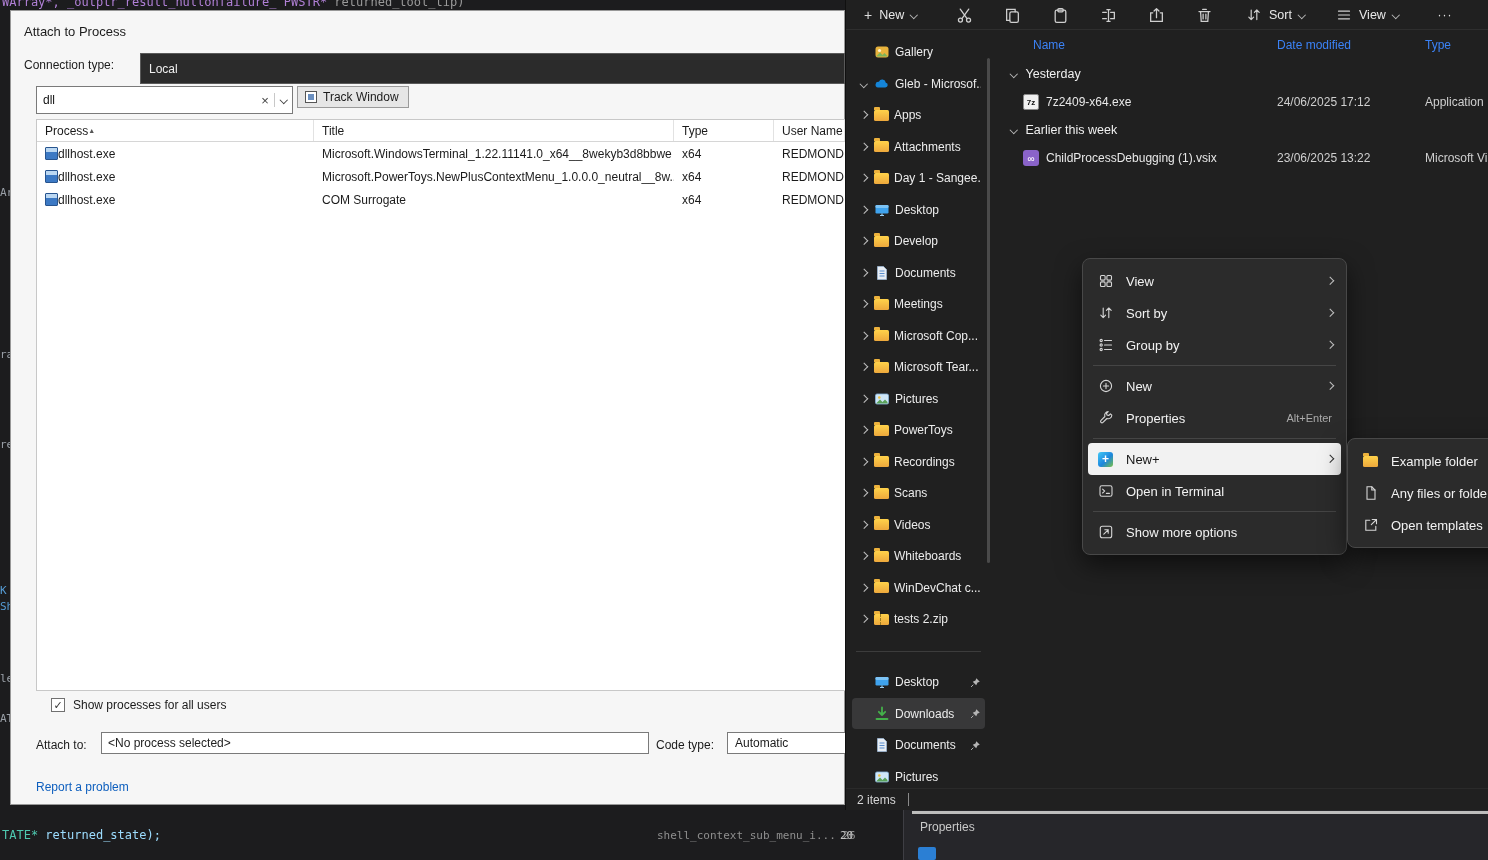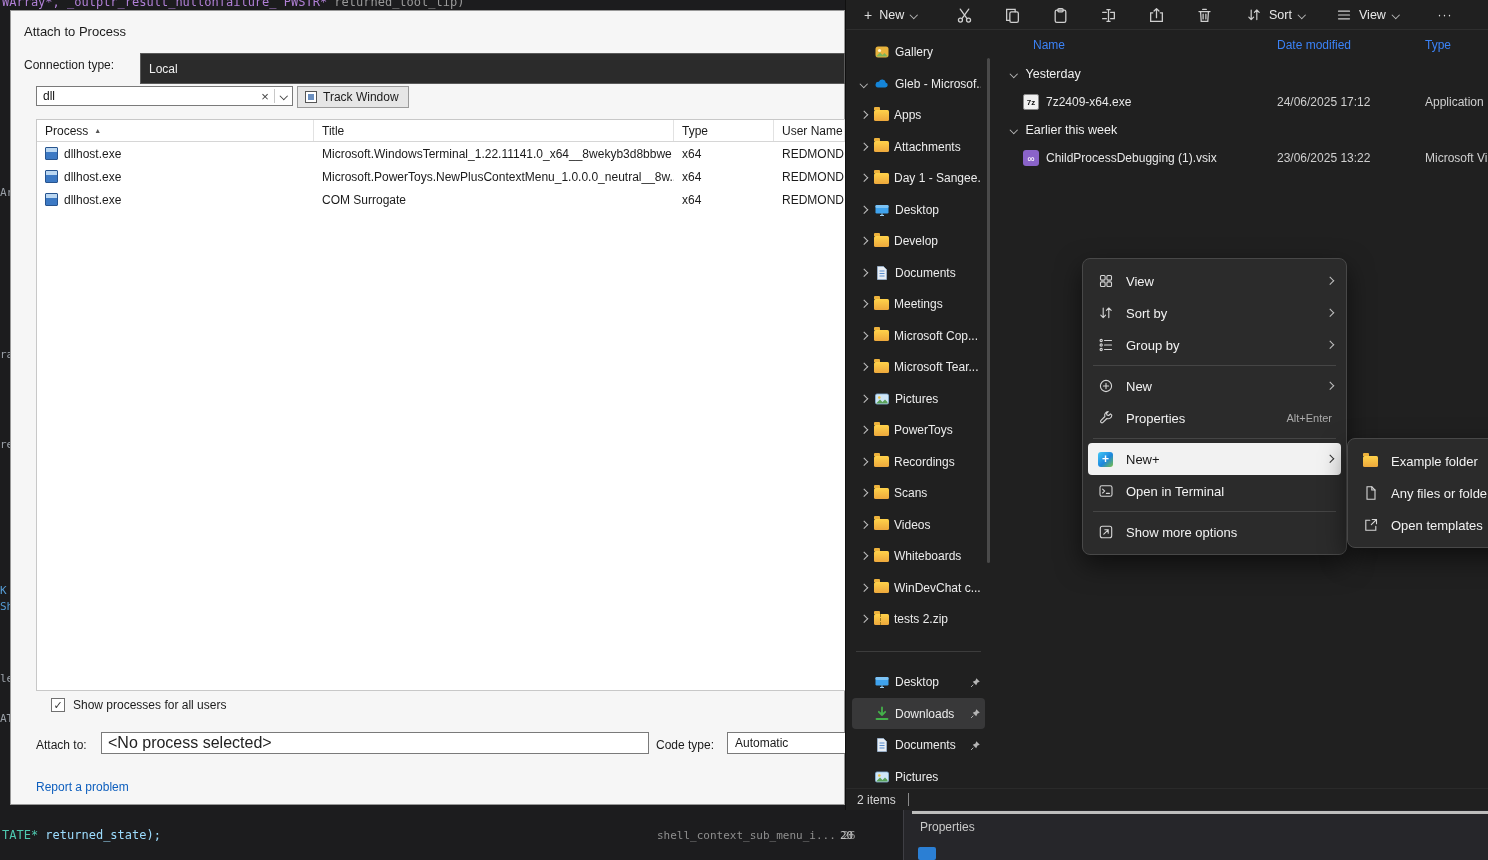--- a/index.html
+++ b/index.html
@@ -22,40 +22,40 @@
 .cv{display:inline-block;width:5.5px;height:5.5px;border-right:1.2px solid #bdbdbd;border-bottom:1.2px solid #bdbdbd}
 .cv.r{transform:rotate(-45deg)}
 .cv.d{transform:rotate(45deg)}
 .cv.dark{border-color:#3d3d3d}
 
 .dialog{position:absolute;left:10px;top:10px;width:835px;height:795px;background:#f6f6f6;border:1px solid #989898;z-index:2;color:#1b1b1b;font-size:12px}
 .dlg-title{position:absolute;left:13px;top:13px;font-size:13px}
 .lbl{position:absolute}
 .l-conn{left:13px;top:47px}
 .conn-combo{position:absolute;left:129px;top:42px;width:705px;height:31px;background:#2b2b2b;border:1px solid #5a5a5a;color:#f0f0f0;display:flex;align-items:center;padding:0 8px}
-.fbox{position:absolute;left:25px;top:75px;width:257px;height:20px;background:#fff;border:1px solid #7a7a7a;display:flex;align-items:center}
+.fbox{position:absolute;left:25px;top:75px;width:257px;height:28px;background:#fff;border:1px solid #7a7a7a;display:flex;align-items:center}
 .fbox input{flex:1;min-width:0;border:none;outline:none;font-size:12px;padding:0 6px;font-family:inherit;background:transparent;color:#111}
 .fx{width:18px;text-align:center;color:#444;font-size:13px}
 .fsep{width:1px;height:14px;background:#c8c8c8}
 .fchev{width:17px;display:flex;align-items:center;justify-content:center}
 .track-btn{position:absolute;left:286px;top:75px;width:112px;height:22px;background:#e6e6e6;border:1px solid #9a9a9a;font-size:12px;font-family:inherit;display:flex;align-items:center;gap:6px;padding:0 7px;color:#1b1b1b}
 .tw-ic{width:12px;height:12px;border:1px solid #555;background:#fff;position:relative;flex:none}
 .tw-ic::after{content:"";position:absolute;left:2px;top:2px;width:6px;height:6px;background:#6a8fc0}
 .ptable{position:absolute;left:25px;top:108px;width:810px;height:572px;background:#fff;border:1px solid #c8c8c8}
 .ph{display:flex;height:22px;border-bottom:1px solid #d6d6d6;color:#1b1b1b}
 .ph .c{border-right:1px solid #e2e2e2}
-.c{display:flex;align-items:center;padding:0 8px;gap:6px;overflow:hidden;white-space:nowrap}
+.c{display:flex;align-items:center;padding:0 8px;gap:0;overflow:hidden;white-space:nowrap}
 .pr{display:flex;height:23px;align-items:center}
 .c1{width:277px;flex:none}.c2{width:360px;flex:none}.c3{width:100px;flex:none}.c4{flex:1;min-width:0}
 .sort-ic{font-size:7px;color:#555}
 .icproc{flex:none;width:13px;height:13px;border:1px solid #27548f;background:linear-gradient(#bcd8f2 0,#bcd8f2 4px,#3c79c4 4px);border-radius:1px}
 .chkrow{position:absolute;left:40px;top:687px;display:flex;align-items:center;gap:8px}
 .chk{width:14px;height:14px;border:1px solid #707070;background:#fff;display:flex;align-items:center;justify-content:center;font-size:11px;color:#333}
 .l-attach{left:25px;top:727px}
-.attach-input{position:absolute;left:90px;top:721px;width:548px;height:22px;border:1px solid #7a7a7a;background:#fff;font-size:16px;font-family:inherit;padding:0 6px;color:#222}
+.attach-input{position:absolute;left:90px;top:721px;width:548px;height:22px;border:1px solid #7a7a7a;background:#fff;font-size:12px;font-family:inherit;padding:0 6px;color:#222}
 .l-codetype{left:645px;top:727px}
 .code-combo{position:absolute;left:716px;top:721px;width:119px;height:22px;background:#fff;border:1px solid #7a7a7a;display:flex;align-items:center;padding:0 7px;color:#1b1b1b}
 .report{position:absolute;left:25px;top:769px;color:#0e5fbe;font-size:12px;text-decoration:none;cursor:pointer}
 
 .explorer{position:absolute;left:845px;top:0;width:643px;height:810px;background:#202020;z-index:3;color:#e8e8e8;font-size:12px;border-left:1px solid #101010}
 .tbar{position:relative;height:30px;border-bottom:1px solid #2e2e2e}
 .tbtn{display:flex;align-items:center;gap:7px;color:#e8e8e8;font-size:12.5px;height:24px;background:none;border:none;font-family:inherit}
 .tb-new{position:absolute;left:10px;top:3px;padding:0 8px;border-radius:4px}
 .tb-plus{font-size:14px;color:#dcdcdc}
 .tb-icons{position:absolute;left:94px;top:3px;display:flex}

